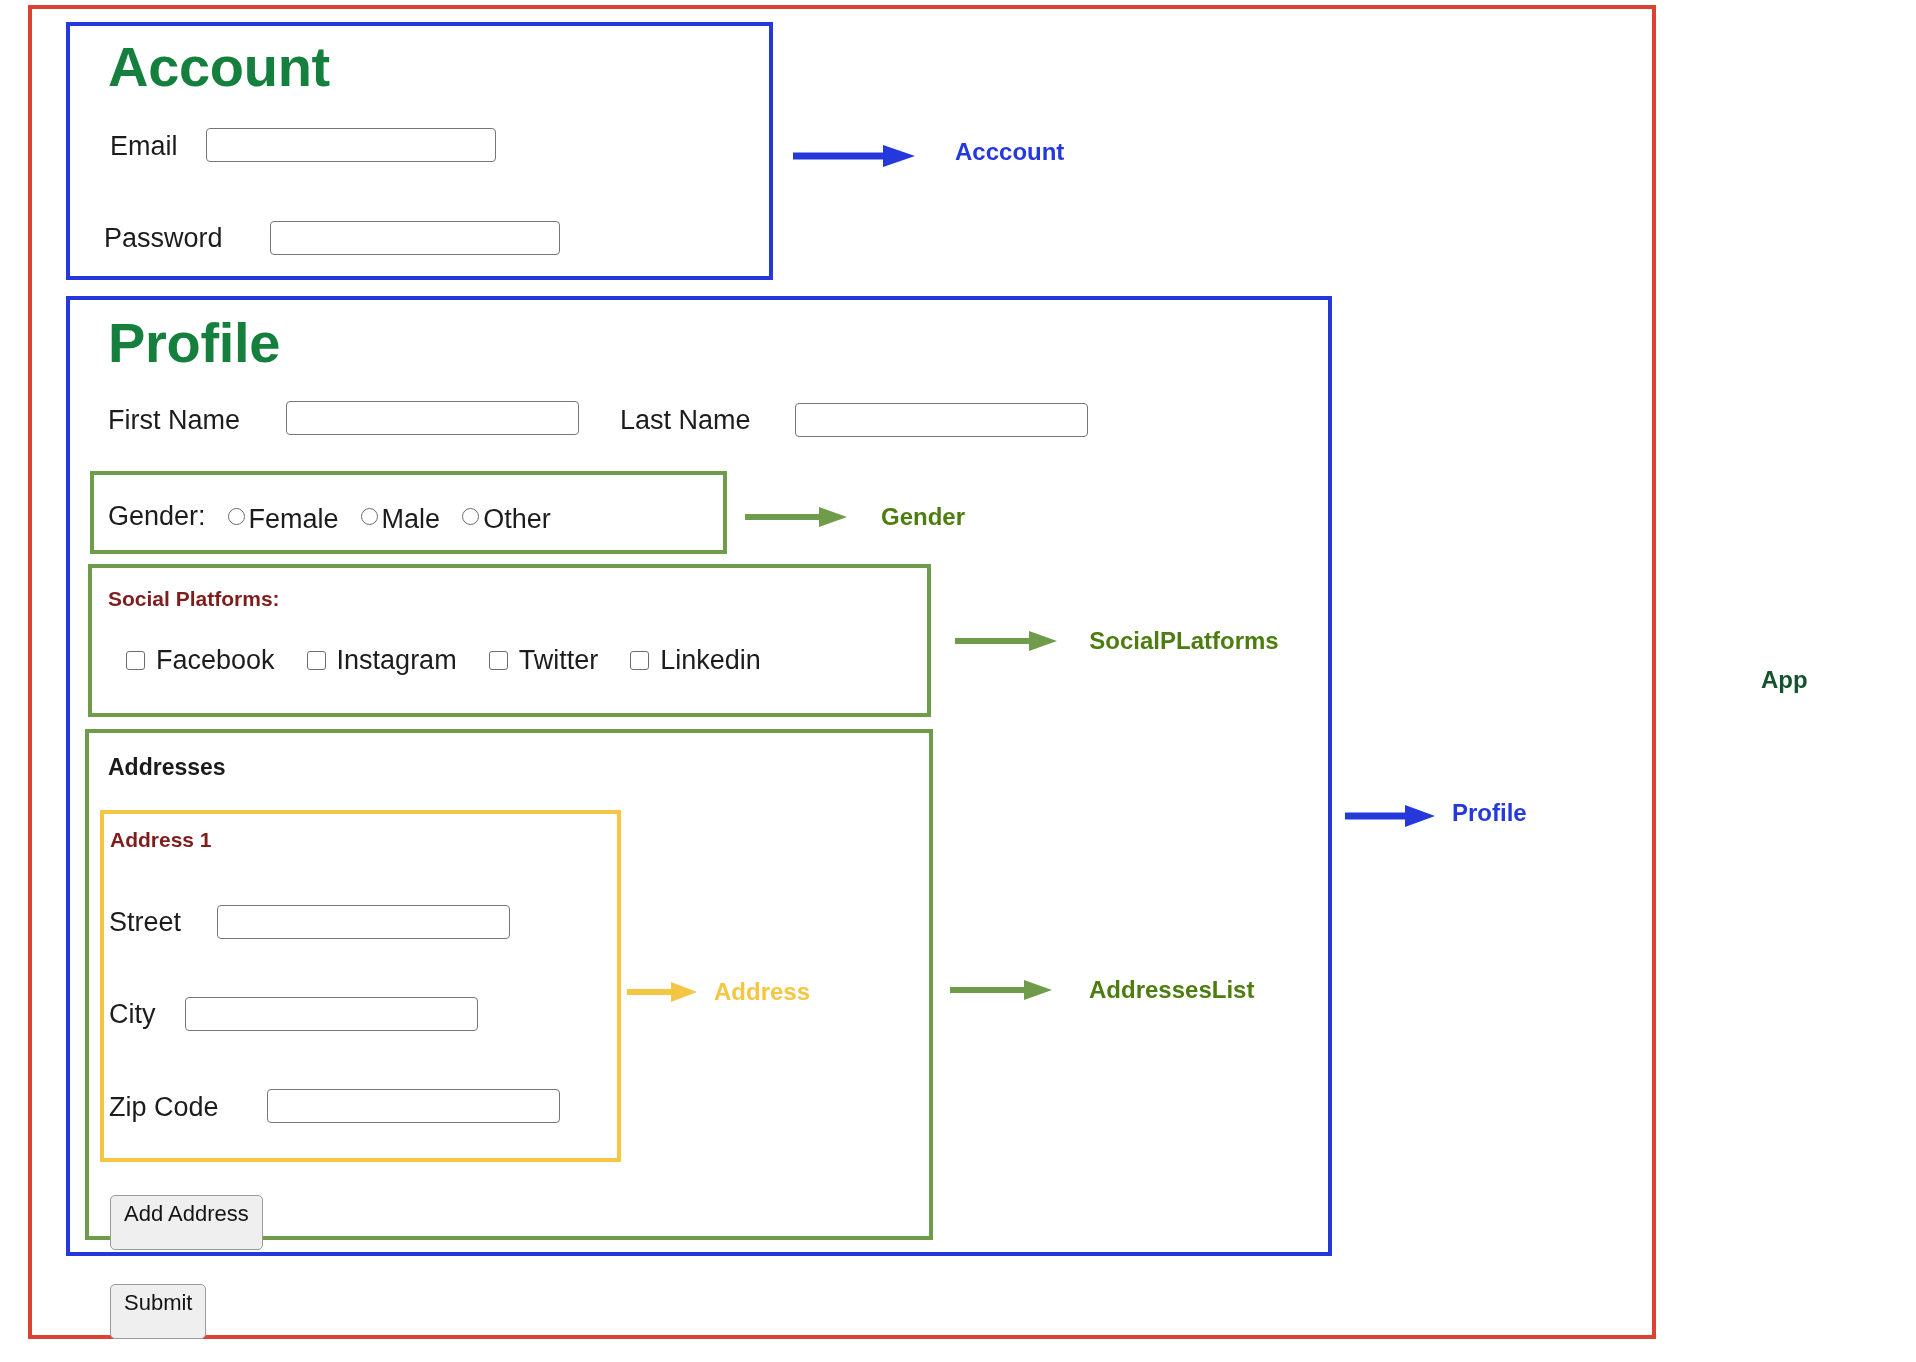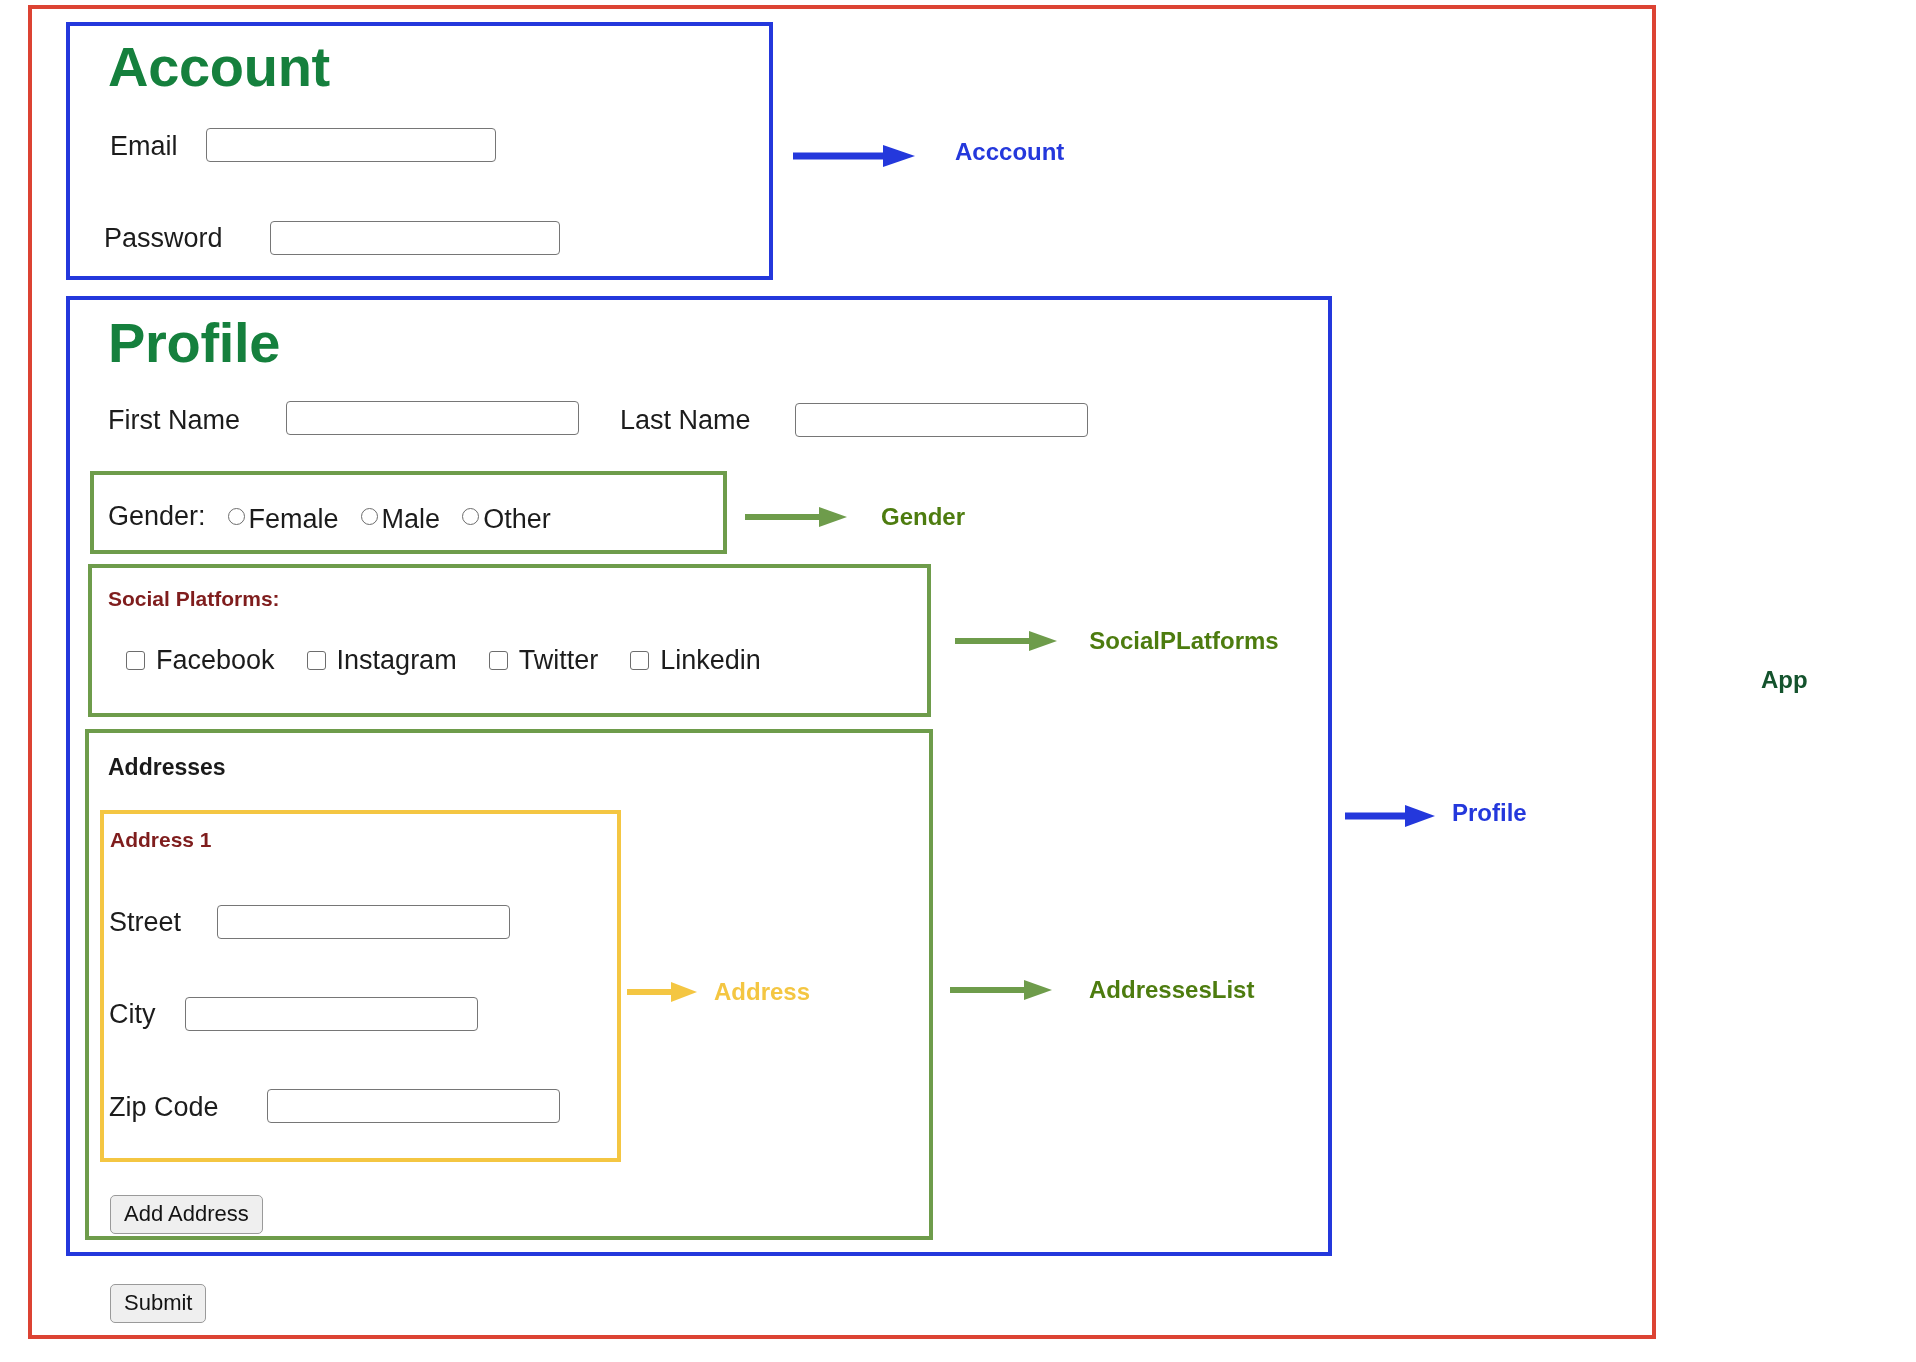--- a/index.html
+++ b/index.html
@@ -140,21 +140,21 @@
 
   
   .btn {
     position: absolute;
     font-family: "Liberation Sans", sans-serif;
     font-size: 22px;
     color: #141414;
     background: #efefef;
     border: 1px solid #9a9a9a;
     border-radius: 5px;
-    padding: 6px 13px 8px 13px;
+    padding: 6px 13px 24px 13px;
     white-space: nowrap;
     line-height: 1.05;
   }
   #b-addaddress { left: 110px; top: 1195px; }
   #b-submit     { left: 110px; top: 1284px; }
 
   
   .anno {
     position: absolute;
     font-size: 24px;

